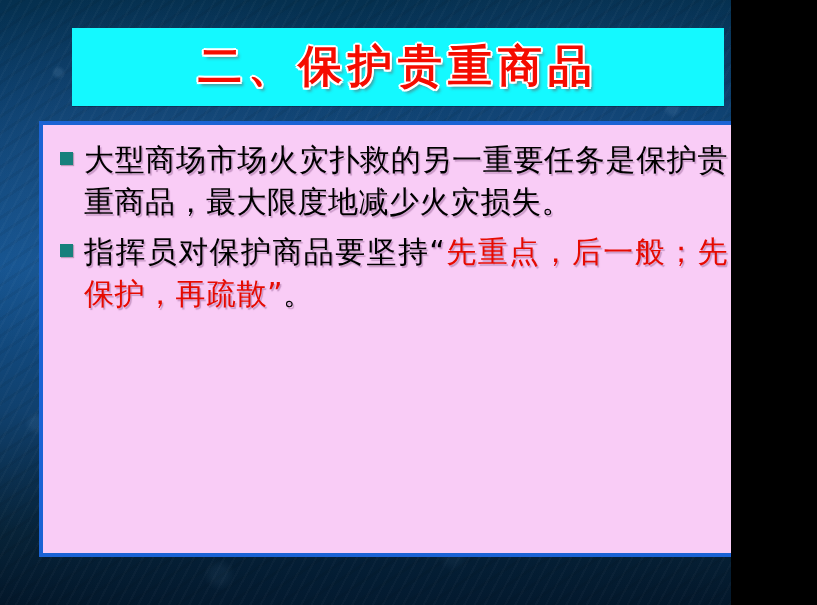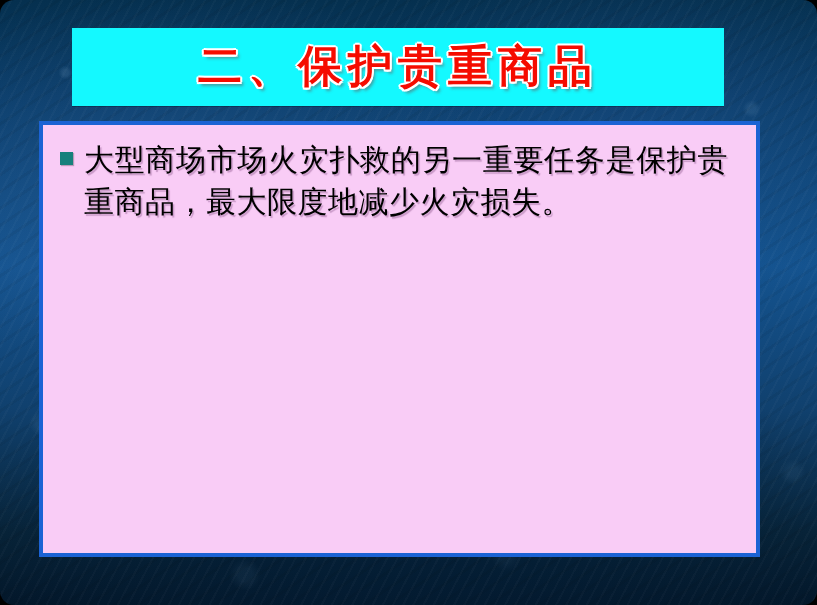--- a/index.html
+++ b/index.html
@@ -2,30 +2,29 @@
 <html><head>
 <meta charset="utf-8">
 <style>
   html, body {
     margin: 0;
     padding: 0;
     background: #000;
   }
   #slide {
     position: relative;
-    width: 817px;
+    width: 731px;
     height: 605px;
     overflow: hidden;
     font-family: "DejaVu Sans", "Liberation Sans", sans-serif;
     background:
       radial-gradient(ellipse 60% 45% at 22% 30%, rgba(60,110,170,0.28) 0%, rgba(60,110,170,0) 70%),
       radial-gradient(ellipse 55% 40% at 78% 22%, rgba(40,90,150,0.30) 0%, rgba(40,90,150,0) 72%),
       radial-gradient(ellipse 70% 50% at 50% 88%, rgba(3,30,55,0.65) 0%, rgba(3,30,55,0) 75%),
       linear-gradient(180deg, #05304f 0%, #0a3c68 16%, #14538f 44%, #10406d 68%, #072338 88%, #03172a 100%);
-    border-radius: 14px;
   }
   
   #slide::before {
     content: "";
     position: absolute;
     inset: 0;
     pointer-events: none;
     background:
       radial-gradient(circle at 8% 12%, rgba(150,190,225,0.13) 0 3px, rgba(0,0,0,0) 7px),
       radial-gradient(circle at 14% 46%, rgba(150,190,225,0.10) 0 4px, rgba(0,0,0,0) 10px),
@@ -124,16 +123,22 @@
 
   <div id="content-panel">
 
     <div class="bullet-row">
       <span class="bullet-marker"></span>
       <div class="bullet-text">
         <span class="blk">大型商场市场火灾扑救的另一重要任务是保护贵重商品，最大限度地减少火灾损失。</span>
       </div>
     </div>
 
+    <div class="bullet-row">
+      <span class="bullet-marker"></span>
+      <div class="bullet-text">
+        <span class="blk">指挥员对保护商品要坚持“</span><span class="red">先重点，后一般；先保护，再疏散”</span><span class="blk">。</span>
+      </div>
+    </div>
 
 
   </div>
 </div>
 
 </body></html>

